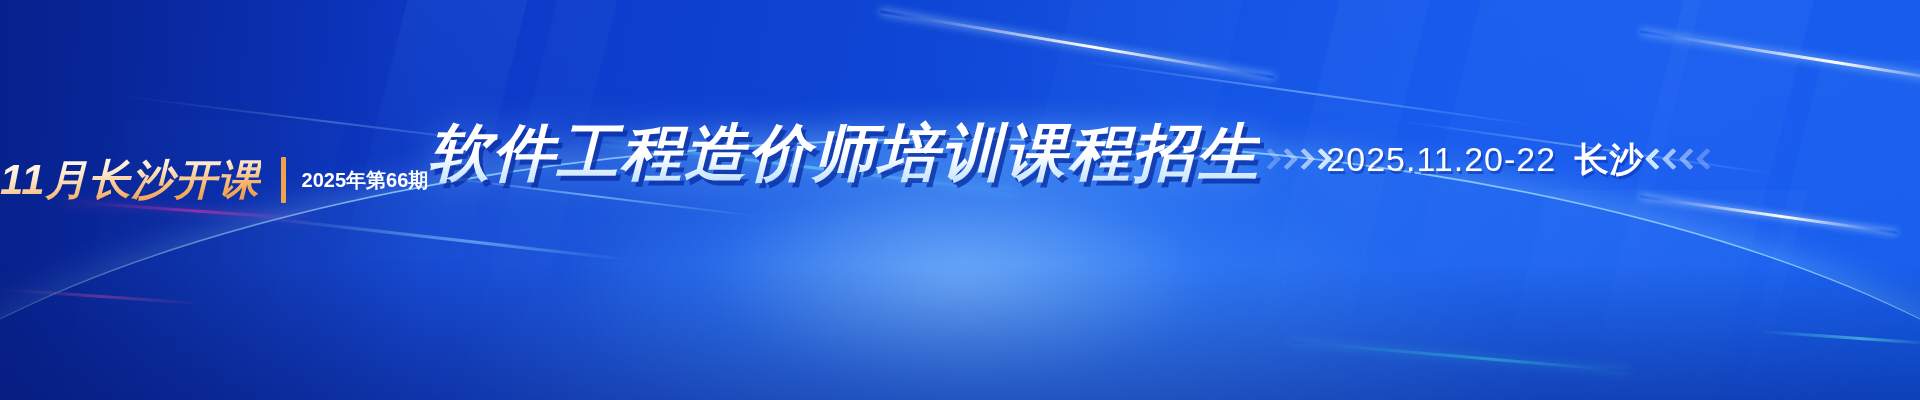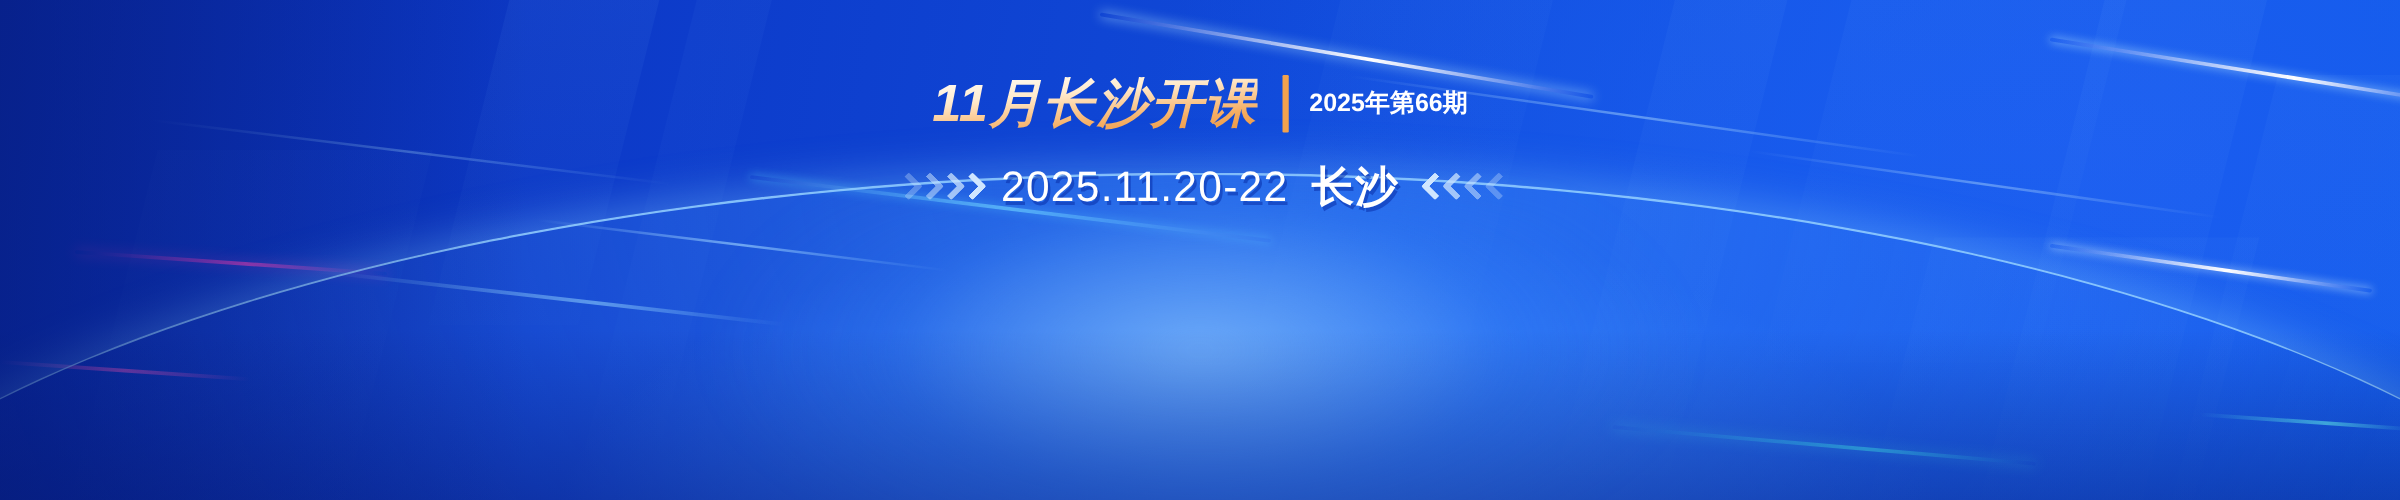--- a/index.html
+++ b/index.html
@@ -67,21 +67,21 @@
       linear-gradient(0deg, rgba(6,26,120,.45) 0%, rgba(6,26,120,0) 34%);
   }
 
   
   .content {
     position: relative;
     z-index: 5;
     width: 1920px;
     height: 304px;
     display: flex;
-    flex-direction: column;
+    flex-direction: row;
     align-items: center;
     text-align: center;
   }
 
   .eyebrow-row {
     display: flex;
     align-items: center;
     margin-top: 55px;
     height: 56px;
   }
@@ -132,21 +132,20 @@
     background-clip: text;
     color: transparent;
     -webkit-text-fill-color: transparent;
     filter: drop-shadow(4px 5px 0px rgba(10,44,160,.75)) drop-shadow(0 0 18px rgba(120,190,255,.35));
   }
 
   .date-row {
     margin-top: 16px;
     display: flex;
     align-items: center;
-    gap: 18px;
     white-space: nowrap;
   }
   .chev-group { display: flex; align-items: center; gap: 2px; }
   .chev {
     width: 15px;
     height: 26px;
     position: relative;
   }
   .chev::before {
     content: "";
@@ -222,20 +221,21 @@
   <div class="content">
 
     <div class="eyebrow-row">
       <div class="eyebrow-main">11月长沙开课</div>
       <div class="eyebrow-divider"></div>
       <div class="eyebrow-issue">
         <span>2025年第66期</span>
       </div>
     </div>
 
+    <div class="headline">软件工程造价师培训课程招生</div>
 
     <div class="date-row">
       <div class="chev-group">
         <span class="chev o1"></span>
         <span class="chev o2"></span>
         <span class="chev o3"></span>
         <span class="chev o4"></span>
       </div>
       <div>
         <span class="date-text">2025.11.20-22</span>

